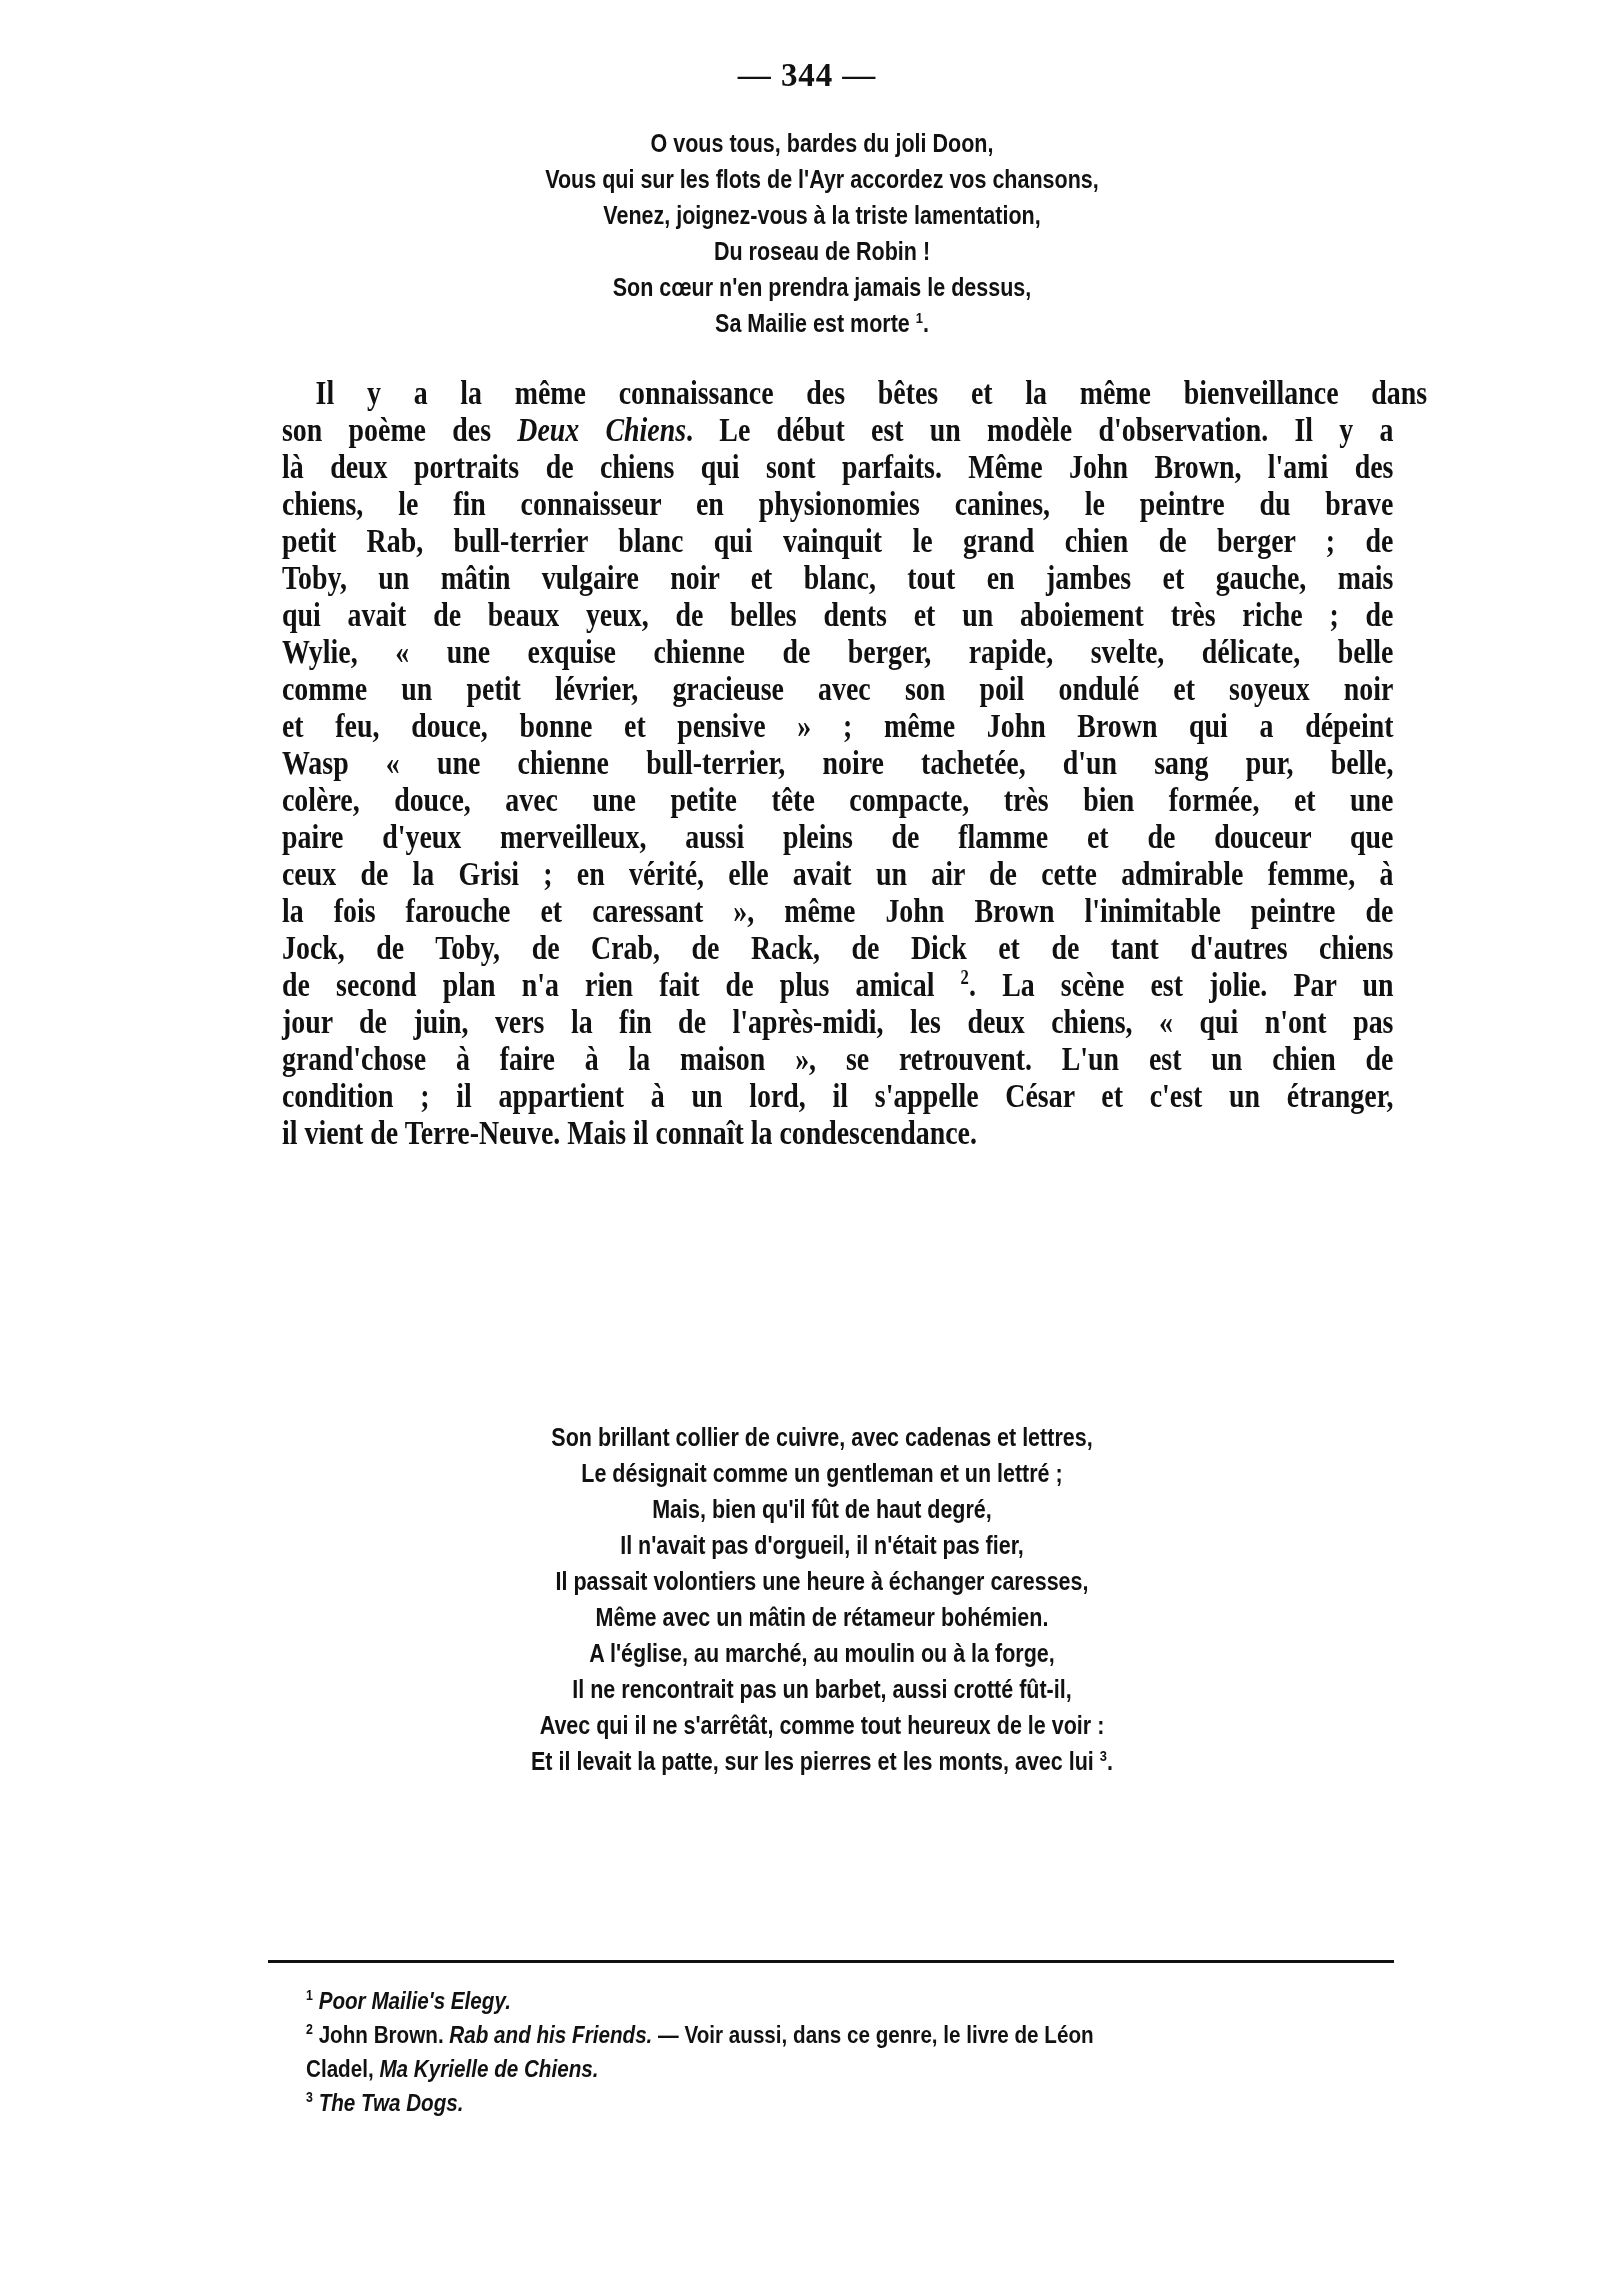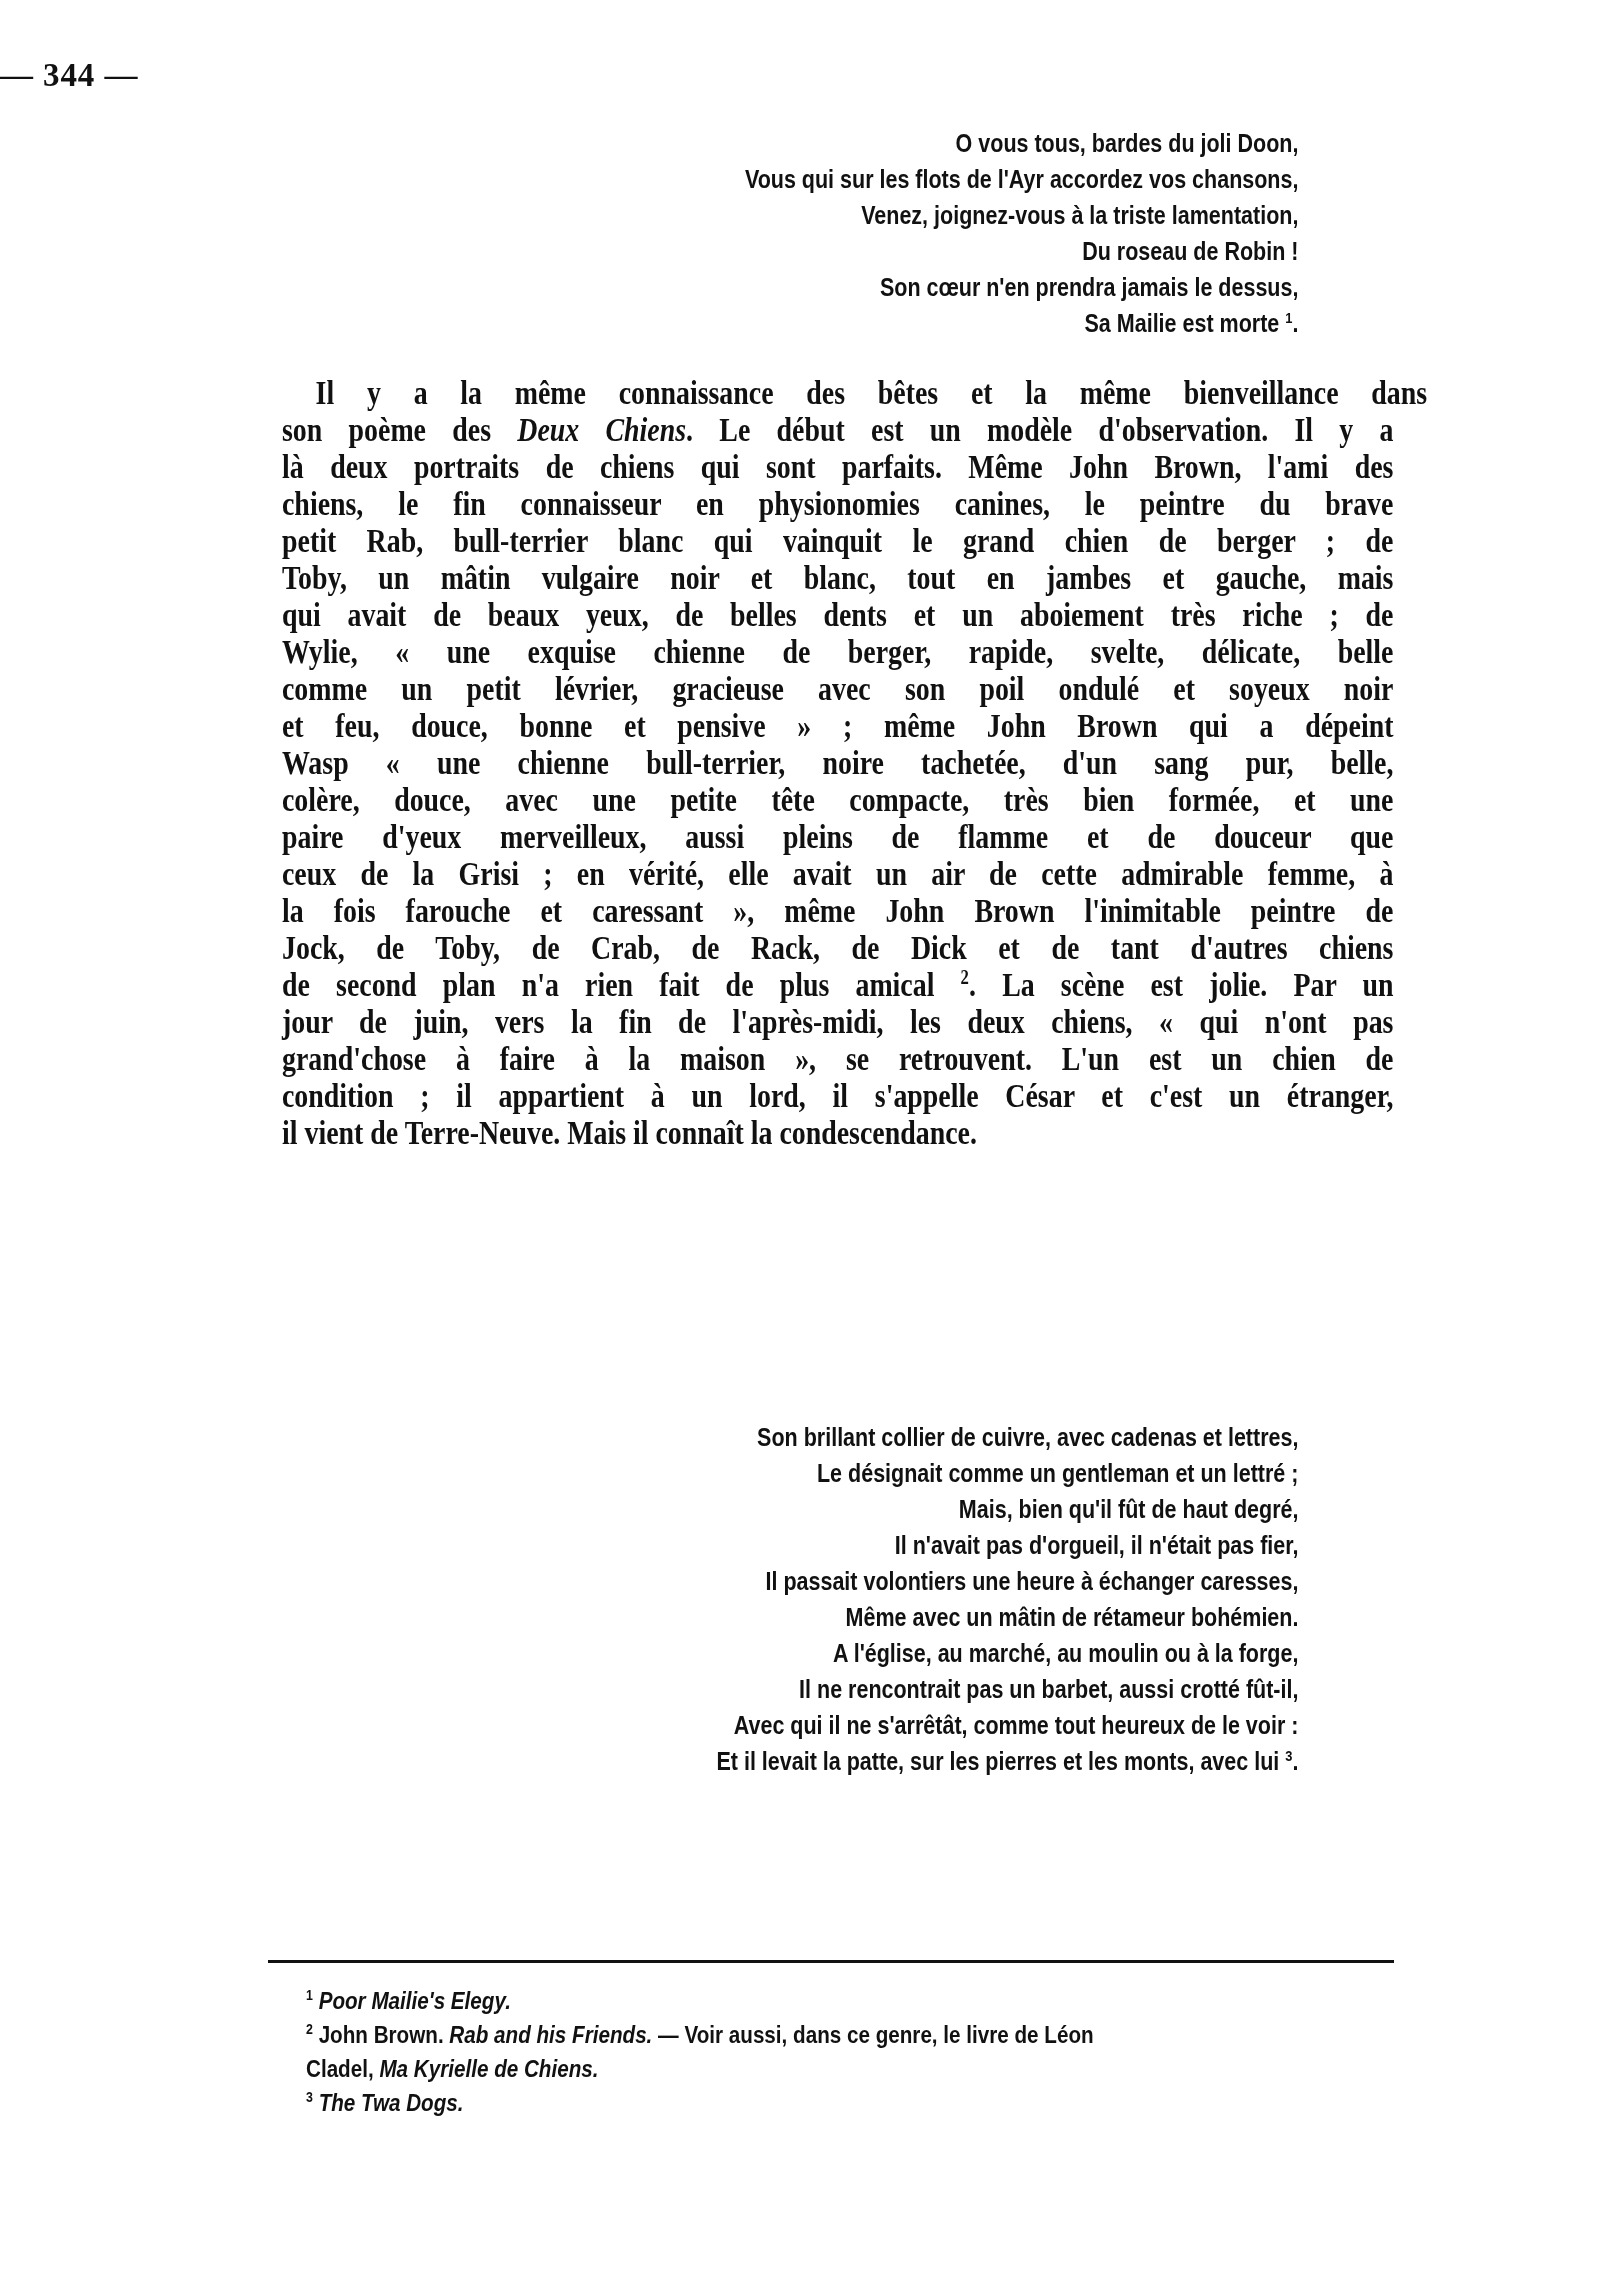--- a/index.html
+++ b/index.html
@@ -1,20 +1,20 @@
 <!DOCTYPE html>
 <html style="font-size:14.8px"><head>
 <meta charset="utf-8">
 <style>
   html, body { margin: 0; padding: 0; background: #ffffff; }
   body { width: 1614px; height: 2290px; position: relative; overflow: hidden; color: #111; }
   .page { position: absolute; left: 0; top: 0; width: 1614px; height: 2290px; }
-  .page-number { position: absolute; left: 0; width: 1614px; top: 57px; text-align: left;
+  .page-number { position: absolute; left: 0; width: 1614px; top: 57px; text-align: center;
     font-family: "Liberation Serif", serif; font-weight: bold; font-size: 33px; letter-spacing: 0.9px; }
-  .verse { position: absolute; left: 268px; width: 1108px; text-align: right;
+  .verse { position: absolute; left: 268px; width: 1108px; text-align: center;
     font-family: "Liberation Sans Narrow", "Liberation Sans", sans-serif; font-weight: bold;
     font-size: 25px; line-height: 36px; transform-origin: center top; }
   .verse .line { display: block; white-space: nowrap; transform: scaleX(0.86); }
   #verse1 { top: 125px; }
   #verse2 { top: 1419px; }
   .prose { position: absolute; left: 282px; width: 1111px;
     font-family: "Liberation Serif", serif; font-size: 34px; line-height: 37px; text-align: justify; }
   .prose .pline { display: block; white-space: nowrap; text-align-last: justify; text-align: justify;
     transform: scaleX(0.82); transform-origin: left top; width: 122%; }
   .prose .pline.last { text-align-last: left; }

